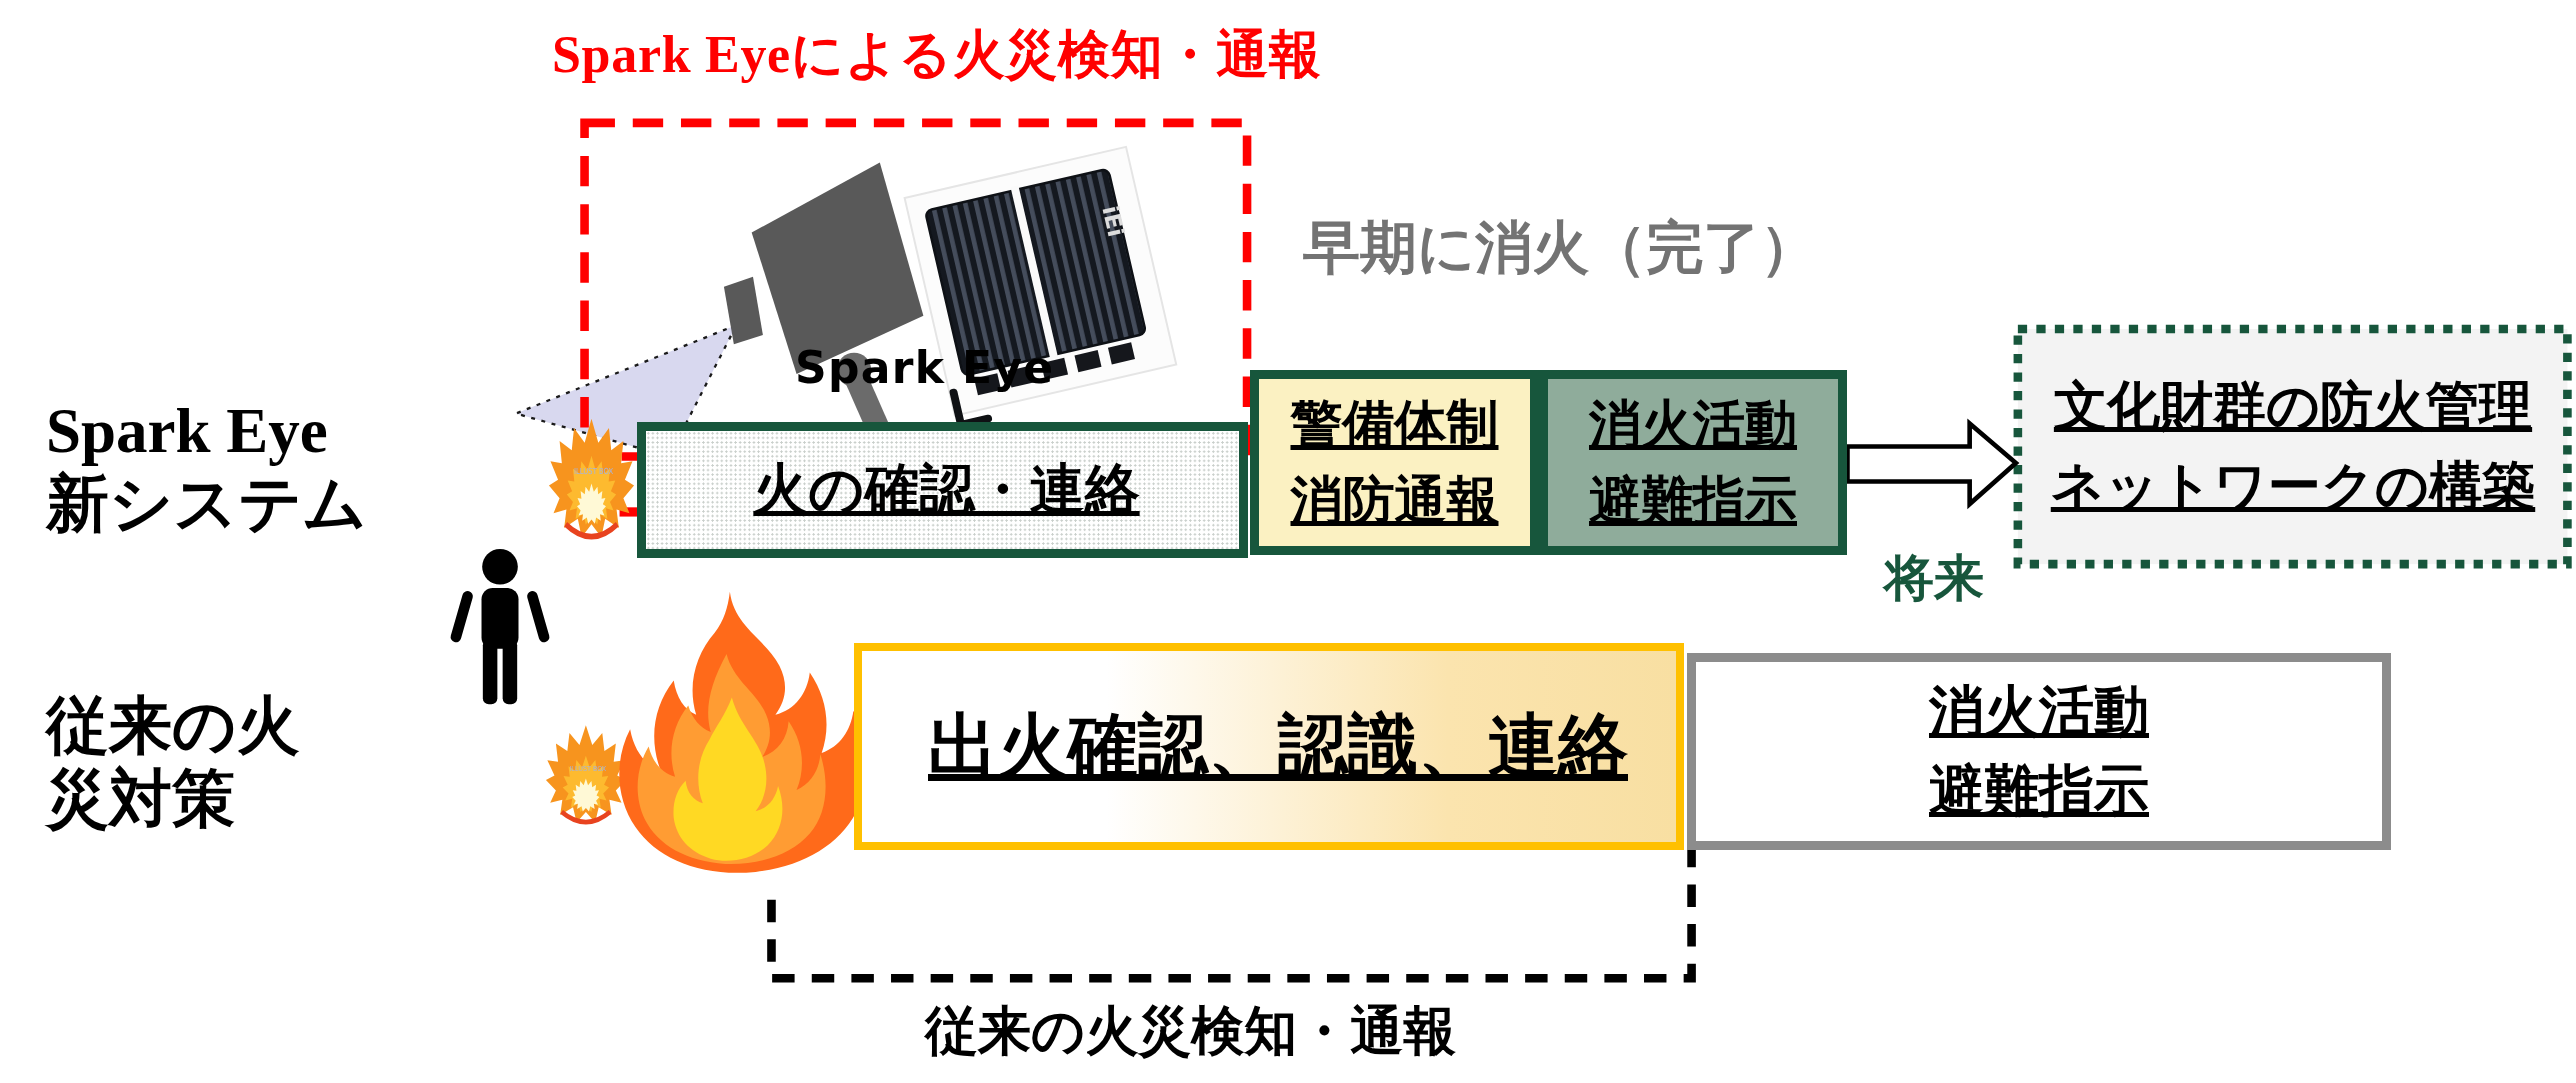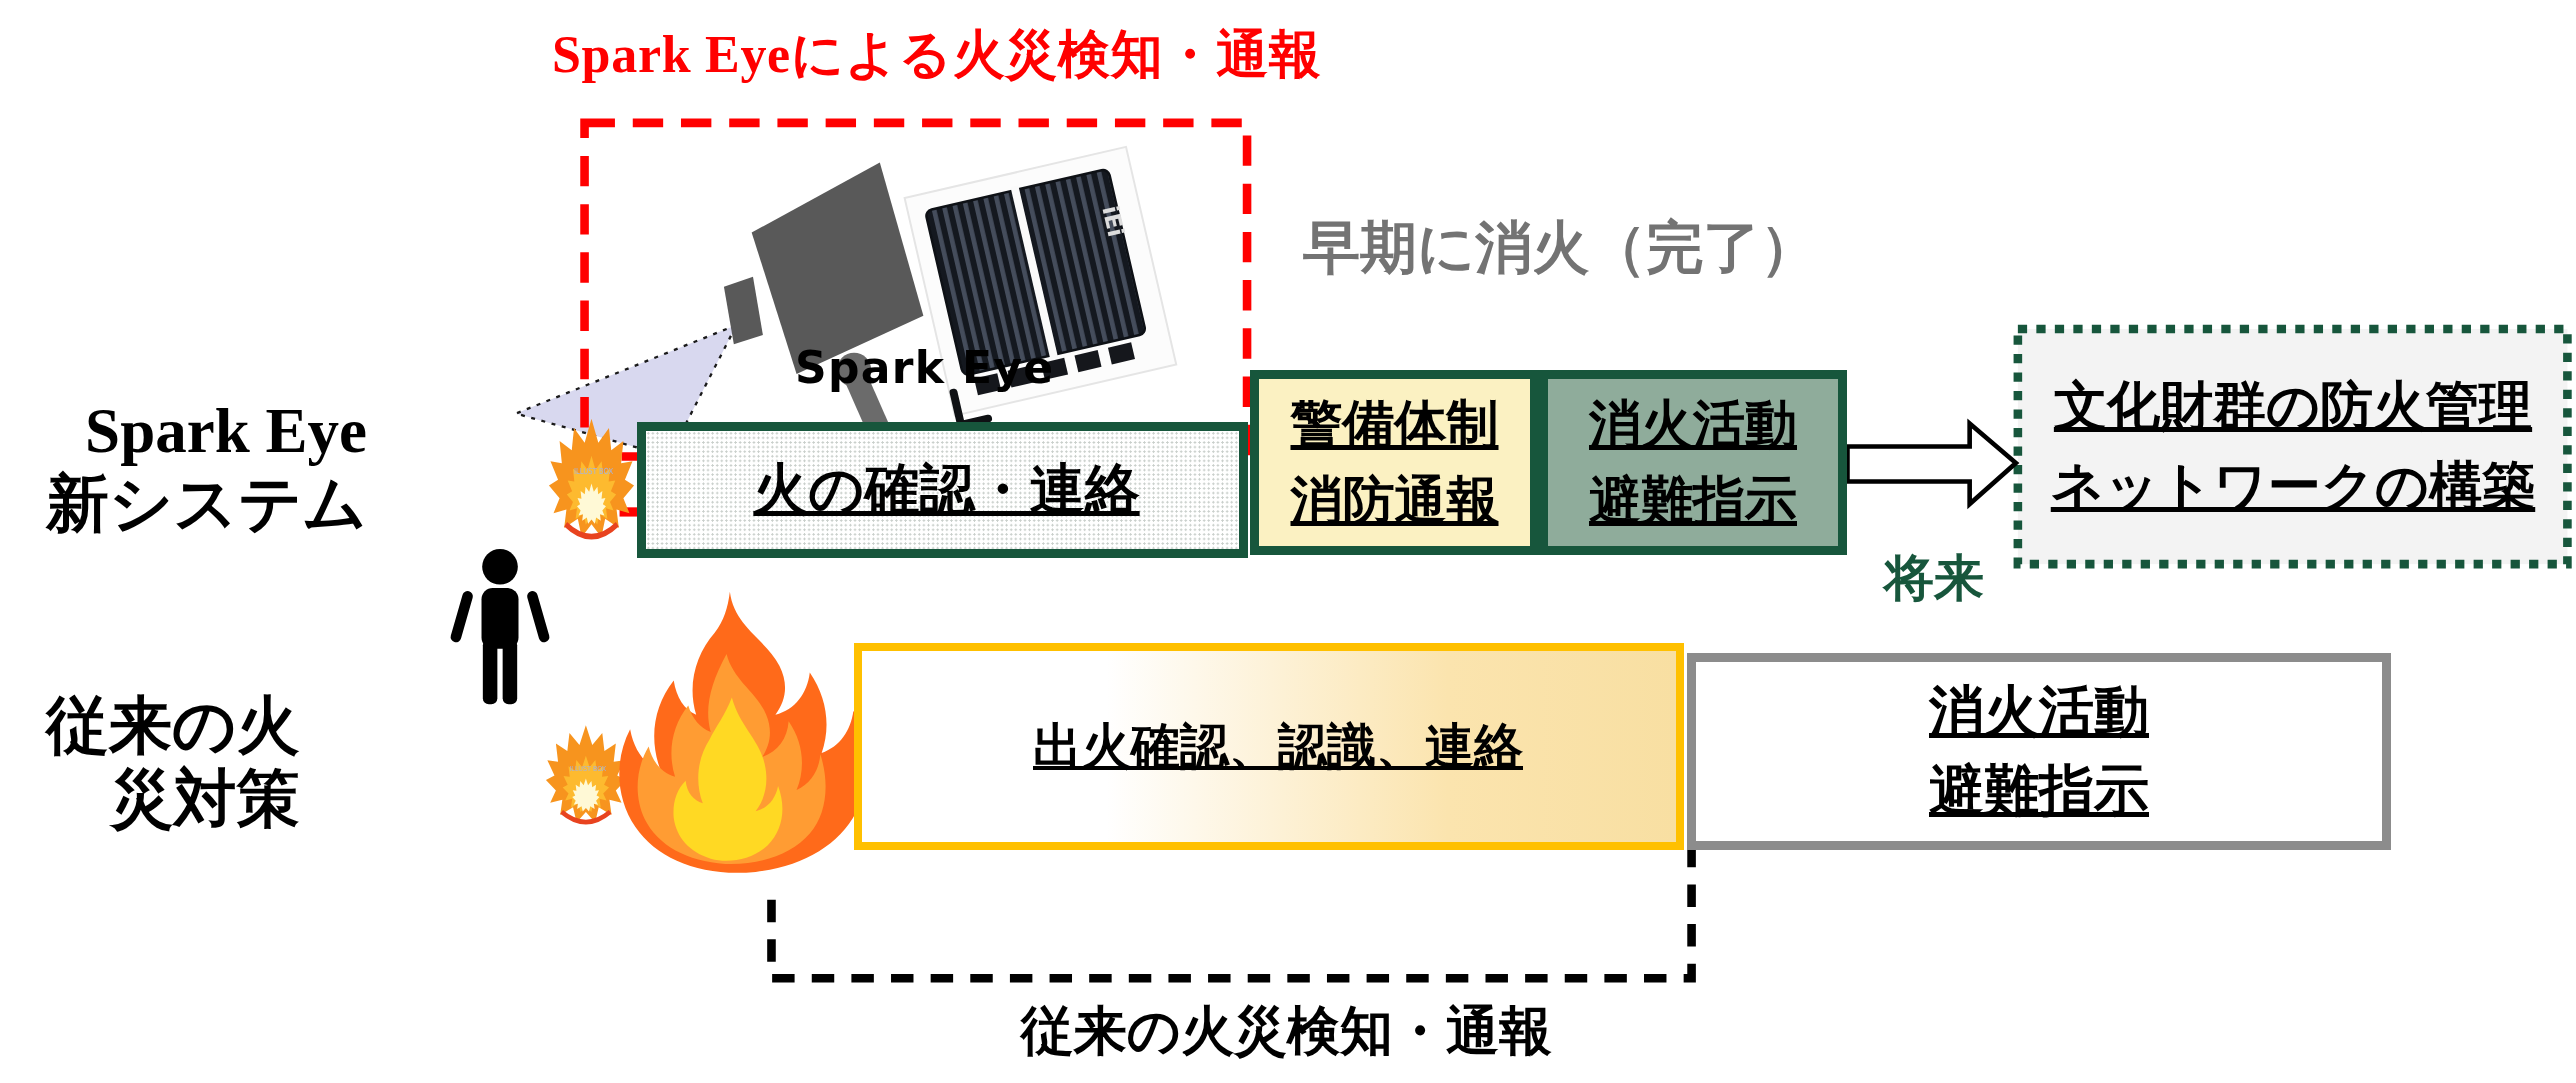--- a/index.html
+++ b/index.html
@@ -1,20 +1,20 @@
 <!DOCTYPE html>
 <html style="font-size:10.6px"><head>
 <meta charset="utf-8">
 <style>
   html,body{margin:0;padding:0;background:#ffffff;}
   .stage{
     position:relative;width:2576px;height:1084px;background:#ffffff;overflow:hidden;
     font-family:"Liberation Serif","DejaVu Serif",serif;color:#000;
   }
-  .abs{position:absolute;box-sizing:border-box;text-align:right;}
+  .abs{position:absolute;box-sizing:border-box;}
   .svg-layer{position:absolute;left:0;top:0;width:2576px;height:1084px;}
   .nowrap{white-space:nowrap;}
   .b{font-weight:bold;}
   
   .t-red-title{left:552px;top:20px;font-size:52px;color:#FF0000;letter-spacing:0.7px;}
   .t-red-early{left:1303px;top:210px;font-size:57px;color:#737373;}
   .t-cam-caption{left:795px;top:342px;font-size:44px;font-family:"DejaVu Sans","Liberation Sans",sans-serif;letter-spacing:1.3px;}
   .t-row-label{left:46px;font-size:63px;line-height:1.16;}
   .t-row-label.new{top:395px;}
   .t-row-label.legacy{top:690px;}
@@ -25,21 +25,21 @@
   .box-confirm{left:637px;top:422px;width:611px;height:136px;border:9.2px solid #17563C;
      background-color:#ffffff;
      background-image:radial-gradient(#C9CFCB 1.1px, transparent 1.1px);
      background-size:4.6px 4.6px;font-size:55px;padding-left:8px;}
   .box-security{left:1250px;top:370px;width:289px;height:185px;border:9.2px solid #17563C;
      background:#FBF1C2;font-size:52px;line-height:1.45;flex-direction:column;}
   .box-ext-new{left:1539px;top:370px;width:308px;height:185px;border:9.2px solid #17563C;
      background:#8FAC9B;font-size:52px;line-height:1.45;flex-direction:column;}
   .box-network-text{left:2018px;top:329px;width:550px;height:235px;font-size:53px;line-height:1.5;flex-direction:column;}
   .box-fireconfirm{left:854px;top:643px;width:830px;height:207px;border:8.6px solid #FFC000;
-     background:linear-gradient(90deg,#ffffff 0%,#ffffff 30%,#FBE4AE 72%,#F8DFA2 100%);font-size:49px;padding-left:18px;}
+     background:linear-gradient(90deg,#ffffff 0%,#ffffff 30%,#FBE4AE 72%,#F8DFA2 100%);font-size:70px;padding-left:18px;}
   .box-ext-old{left:1687px;top:653px;width:704px;height:197px;border:9.2px solid #8C8C8C;
      background:#ffffff;font-size:55px;line-height:1.42;flex-direction:column;}
   .line{display:block;}
 </style>
 </head>
 <body>
 
 <div class="stage">
 
   <svg class="svg-layer" viewBox="0 0 3900 1641">

